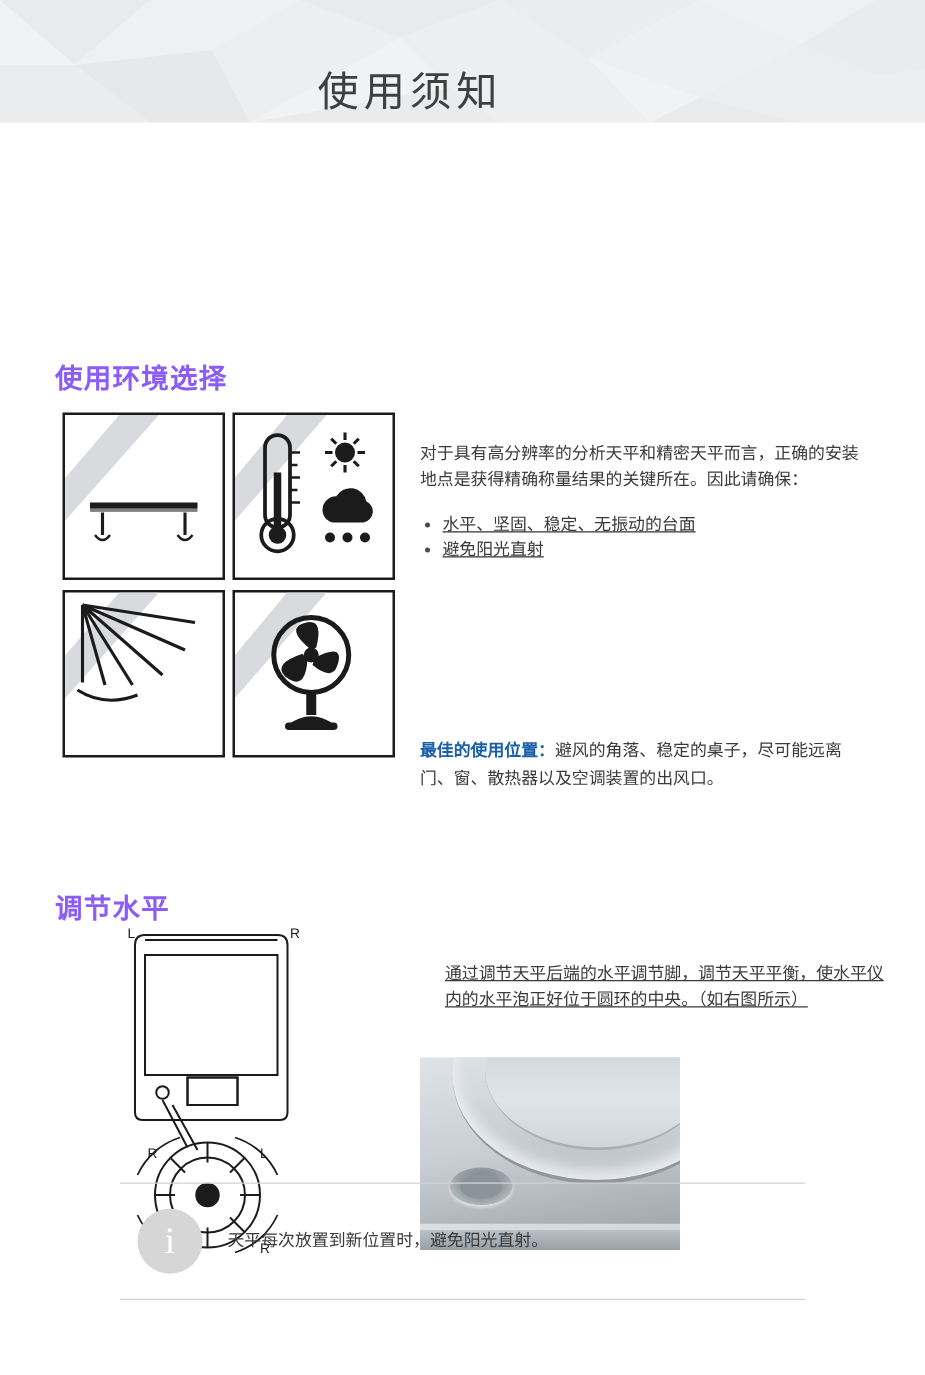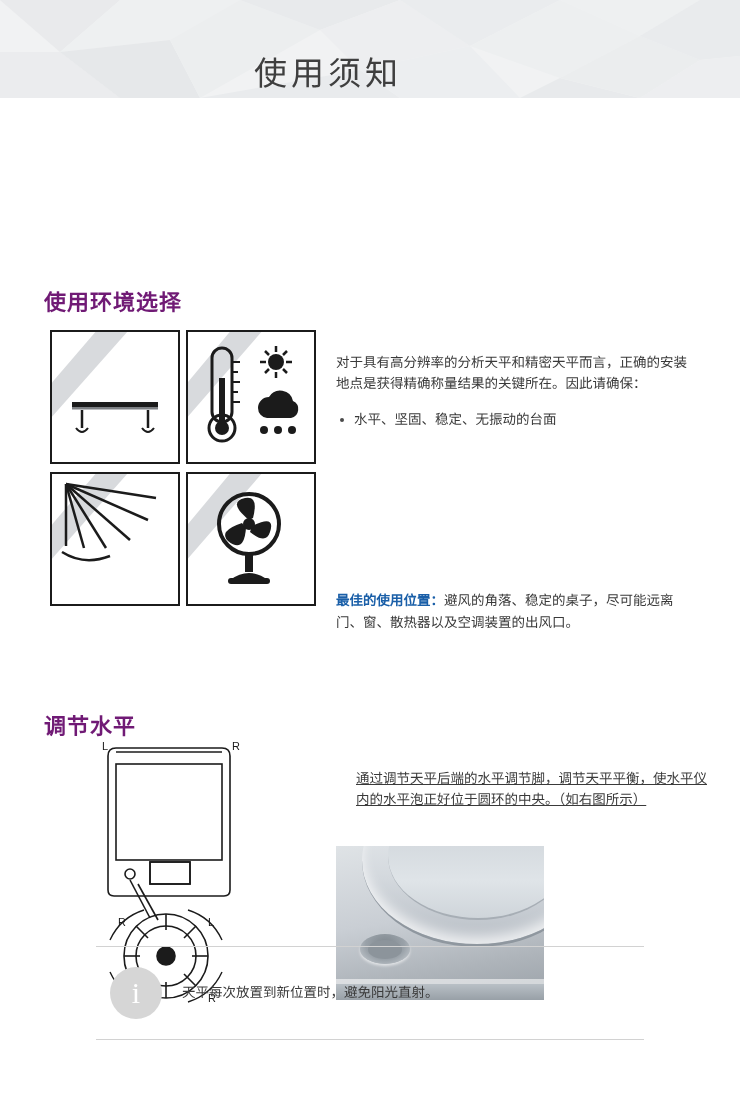--- a/index.html
+++ b/index.html
@@ -43,21 +43,21 @@
     letter-spacing: 4px;
     color: #3f3f3f;
     font-weight: normal;
   }
 
   
   .section {
     position: relative;
   }
   .section-title {
-    color: #701a75;
+    color: #8b5cf6;
     font-size: 22px;
     font-weight: bold;
     letter-spacing: 1px;
   }
   #sec1-title { position: absolute; left: 44px; top: 168px; }
   #sec2-title { position: absolute; left: 44px; top: 592px; }
 
   
   .icon-grid {
     position: absolute;
@@ -93,20 +93,21 @@
     width: 362px;
   }
   #bullets {
     position: absolute;
     left: 336px;
     top: 312px;
     width: 362px;
     margin: 0;
     padding: 0;
     list-style: none;
+    text-decoration: underline;
   }
   #bullets li {
     position: relative;
     padding-left: 18px;
     font-size: 13.5px;
     line-height: 19.5px;
     color: #3a3a3a;
   }
   #bullets li::before {
     content: "";
@@ -388,20 +389,21 @@
           <rect x="40" y="104" width="42" height="6" rx="3" fill="#1b1b1b"></rect>
         </g>
       </svg>
     </div>
   </div>
 
   <p class="para" id="intro-text">对于具有高分辨率的分析天平和精密天平而言，正确的安装地点是获得精确称量结果的关键所在。因此请确保：</p>
 
   <ul id="bullets">
     <li>水平、坚固、稳定、无振动的台面</li>
+    <li>避免阳光直射</li>
   </ul>
 
   <p id="best-place">
     <span class="hl">最佳的使用位置：</span><span>避风的角落、稳定的桌子，尽可能远离门、窗、散热器以及空调装置的出风口。</span>
   </p>
 </div>
 
 <div class="section">
 
   <h2 class="section-title" id="sec2-title">调节水平</h2>

